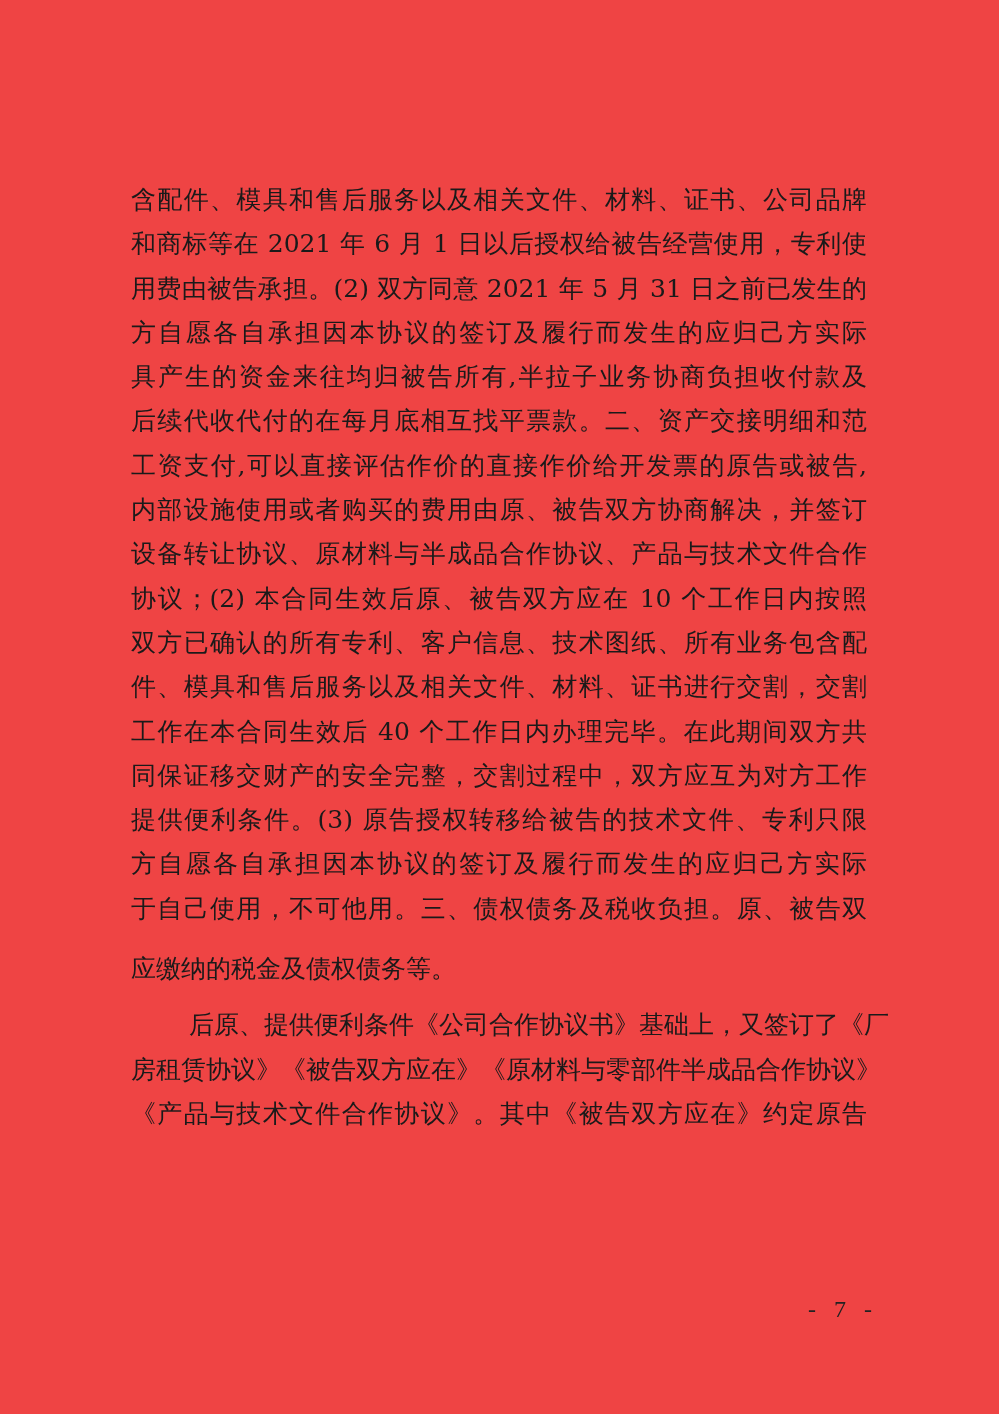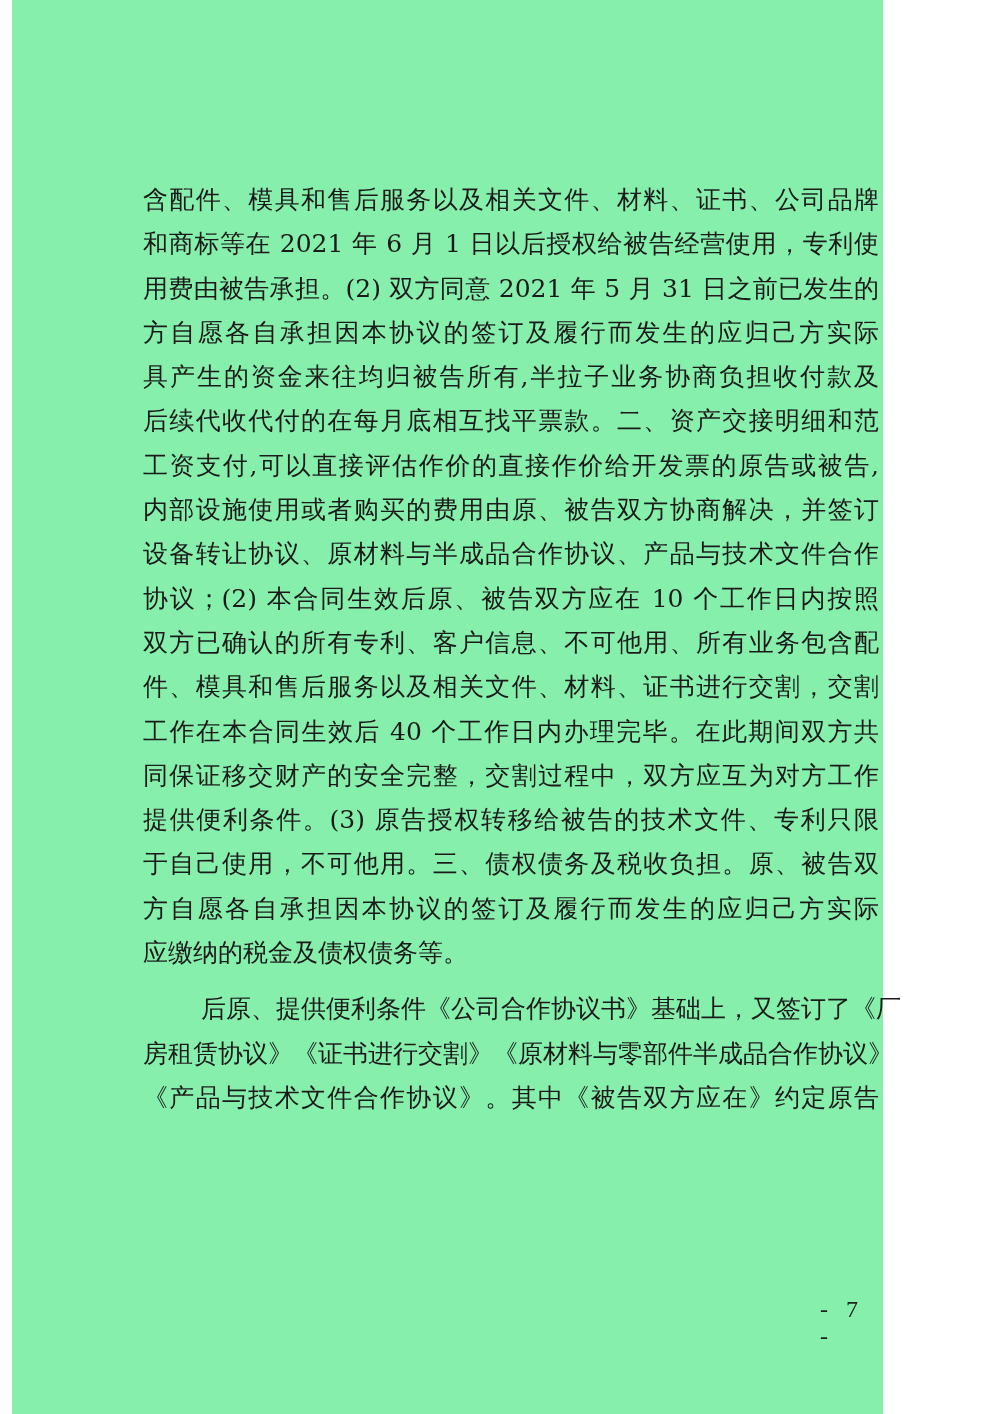--- a/index.html
+++ b/index.html
@@ -1,30 +1,30 @@
 <!DOCTYPE html>
 <html><head>
 <meta charset="utf-8">
 <style>
   html, body { margin: 0; padding: 0; background: #ffffff; }
   body { width: 999px; height: 1414px; position: relative; overflow: hidden; }
   .page {
-    position: absolute; left: 12px; top: 0; width: 871px; height: 1414px; background: #86efac;
+    position: absolute; left: 0; top: 0; width: 999px; height: 1414px; background: #ef4444;
   }
   .body-text {
     position: absolute; left: 131px; top: 178px; width: 740px;
     font-family: "DejaVu Serif", "Liberation Serif", serif;
     font-size: 25px; color: #1a1a1a;
   }
   .line {
     display: block; height: 44.3px; line-height: 44.3px;
     white-space: nowrap; text-align: justify; text-align-last: justify;
     width: 736px;
   }
-  .line.last { text-align-last: left; }
+  .line.last { text-align-last: left; margin-top: 16px; }
   .line.indent { padding-left: 58px; width: 678px; }
   .gap { height: 12px; }
   .page-number {
     position: absolute; left: 808px; top: 1296px;
     font-family: "Liberation Serif", serif; font-size: 24px; color: #222;
     letter-spacing: 6px;
   }
 </style>
 </head>
 <body>
@@ -35,30 +35,30 @@
       <span class="line">含配件、模具和售后服务以及相关文件、材料、证书、公司品牌</span>
       <span class="line">和商标等在 2021 年 6 月 1 日以后授权给被告经营使用，专利使</span>
       <span class="line">用费由被告承担。(2) 双方同意 2021 年 5 月 31 日之前已发生的</span>
       <span class="line">方自愿各自承担因本协议的签订及履行而发生的应归己方实际</span>
       <span class="line">具产生的资金来往均归被告所有,半拉子业务协商负担收付款及</span>
       <span class="line">后续代收代付的在每月底相互找平票款。二、资产交接明细和范</span>
       <span class="line">工资支付,可以直接评估作价的直接作价给开发票的原告或被告,</span>
       <span class="line">内部设施使用或者购买的费用由原、被告双方协商解决，并签订</span>
       <span class="line">设备转让协议、原材料与半成品合作协议、产品与技术文件合作</span>
       <span class="line">协议；(2) 本合同生效后原、被告双方应在 10 个工作日内按照</span>
-      <span class="line">双方已确认的所有专利、客户信息、不可他用、所有业务包含配</span>
+      <span class="line">双方已确认的所有专利、客户信息、技术图纸、所有业务包含配</span>
       <span class="line">件、模具和售后服务以及相关文件、材料、证书进行交割，交割</span>
       <span class="line">工作在本合同生效后 40 个工作日内办理完毕。在此期间双方共</span>
       <span class="line">同保证移交财产的安全完整，交割过程中，双方应互为对方工作</span>
       <span class="line">提供便利条件。(3) 原告授权转移给被告的技术文件、专利只限</span>
+      <span class="line">方自愿各自承担因本协议的签订及履行而发生的应归己方实际</span>
       <span class="line">于自己使用，不可他用。三、债权债务及税收负担。原、被告双</span>
-      <span class="line">方自愿各自承担因本协议的签订及履行而发生的应归己方实际</span>
       <span class="line last">应缴纳的税金及债权债务等。</span>
     </div>
     <div class="gap"></div>
     <div>
       <span class="line indent">后原、提供便利条件《公司合作协议书》基础上，又签订了《厂</span>
-      <span class="line">房租赁协议》《证书进行交割》《原材料与零部件半成品合作协议》</span>
+      <span class="line">房租赁协议》《被告双方应在》《原材料与零部件半成品合作协议》</span>
       <span class="line">《产品与技术文件合作协议》。其中《被告双方应在》约定原告</span>
     </div>
   </div>
   <div class="page-number">- 7 -</div>
 </div>
 
 </body></html>

